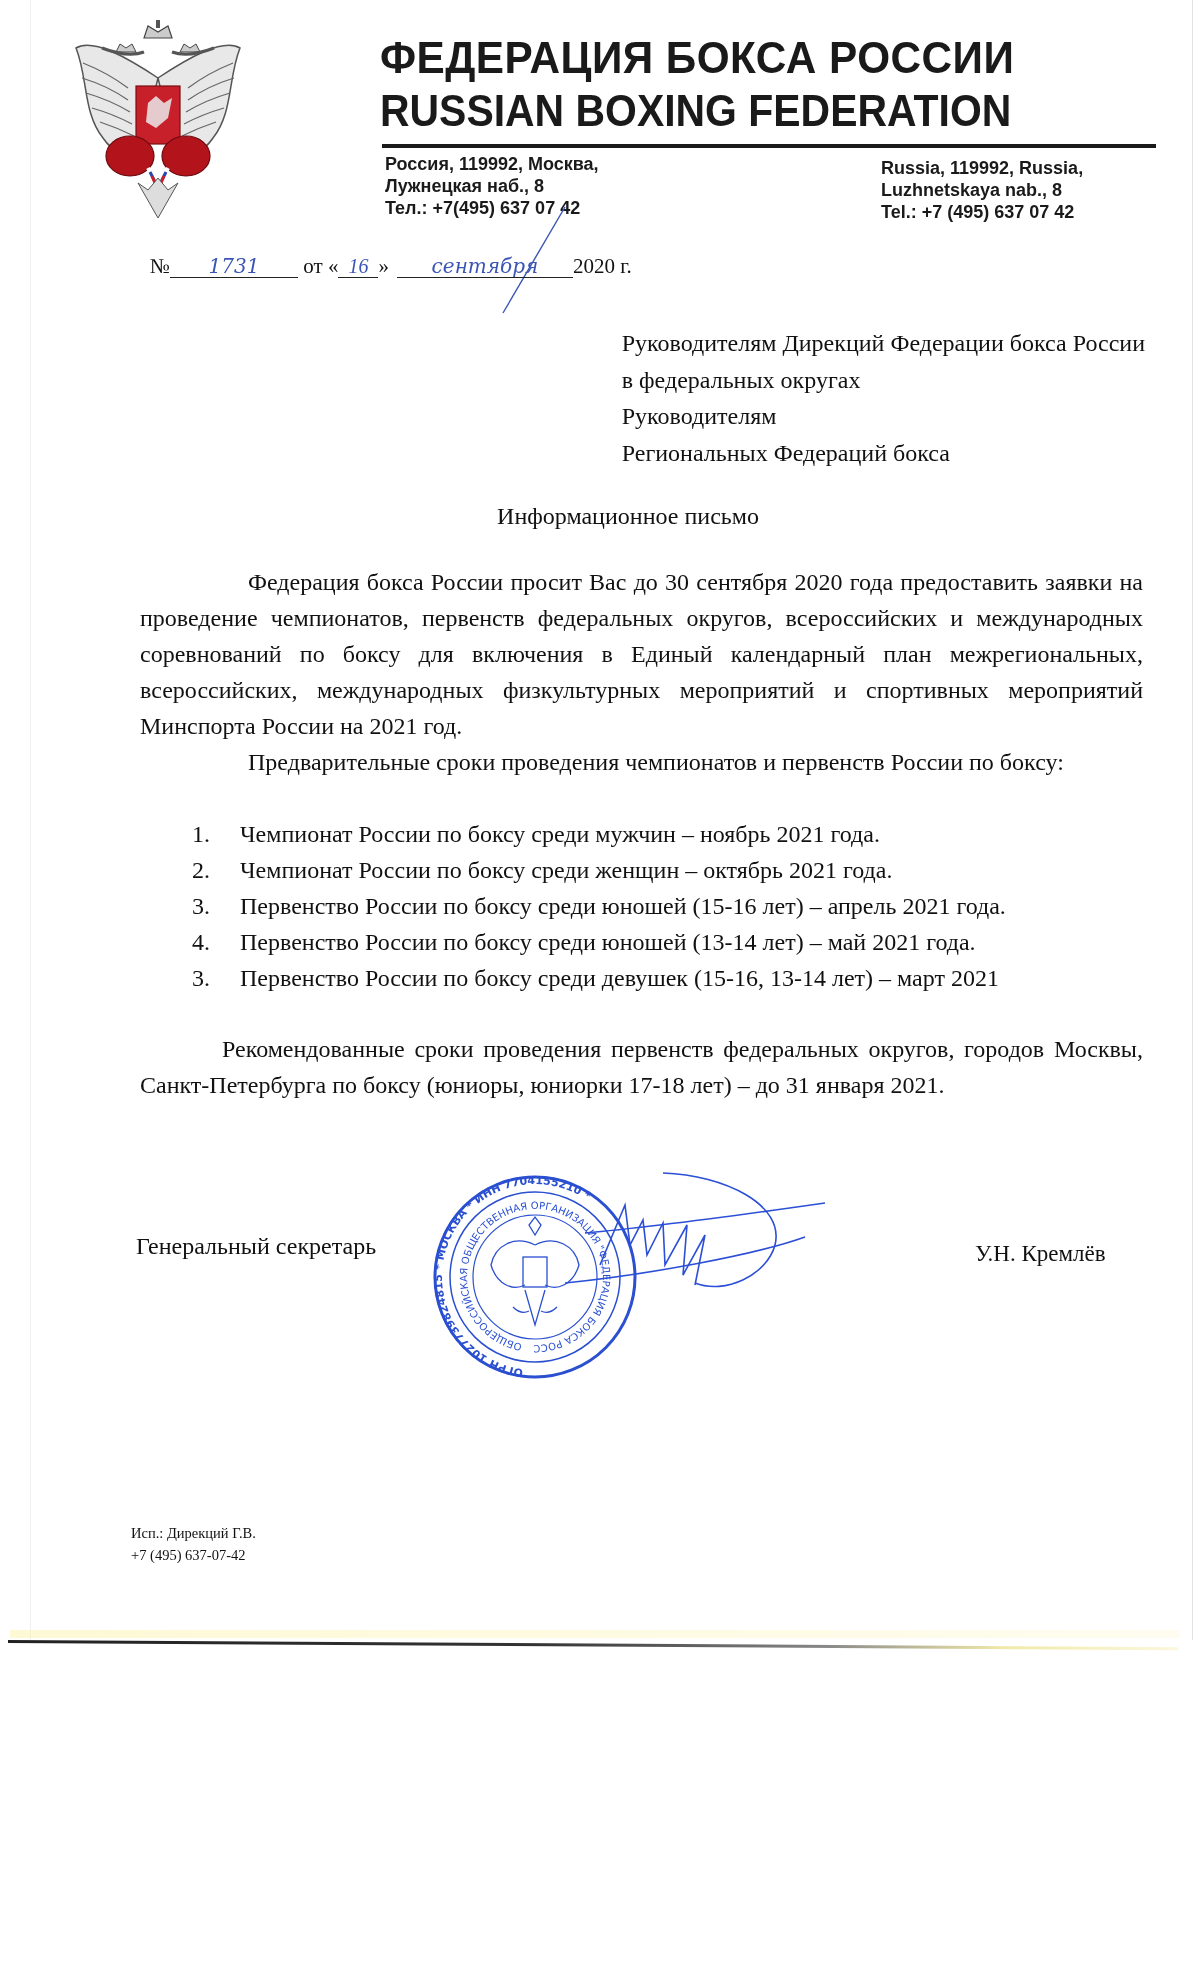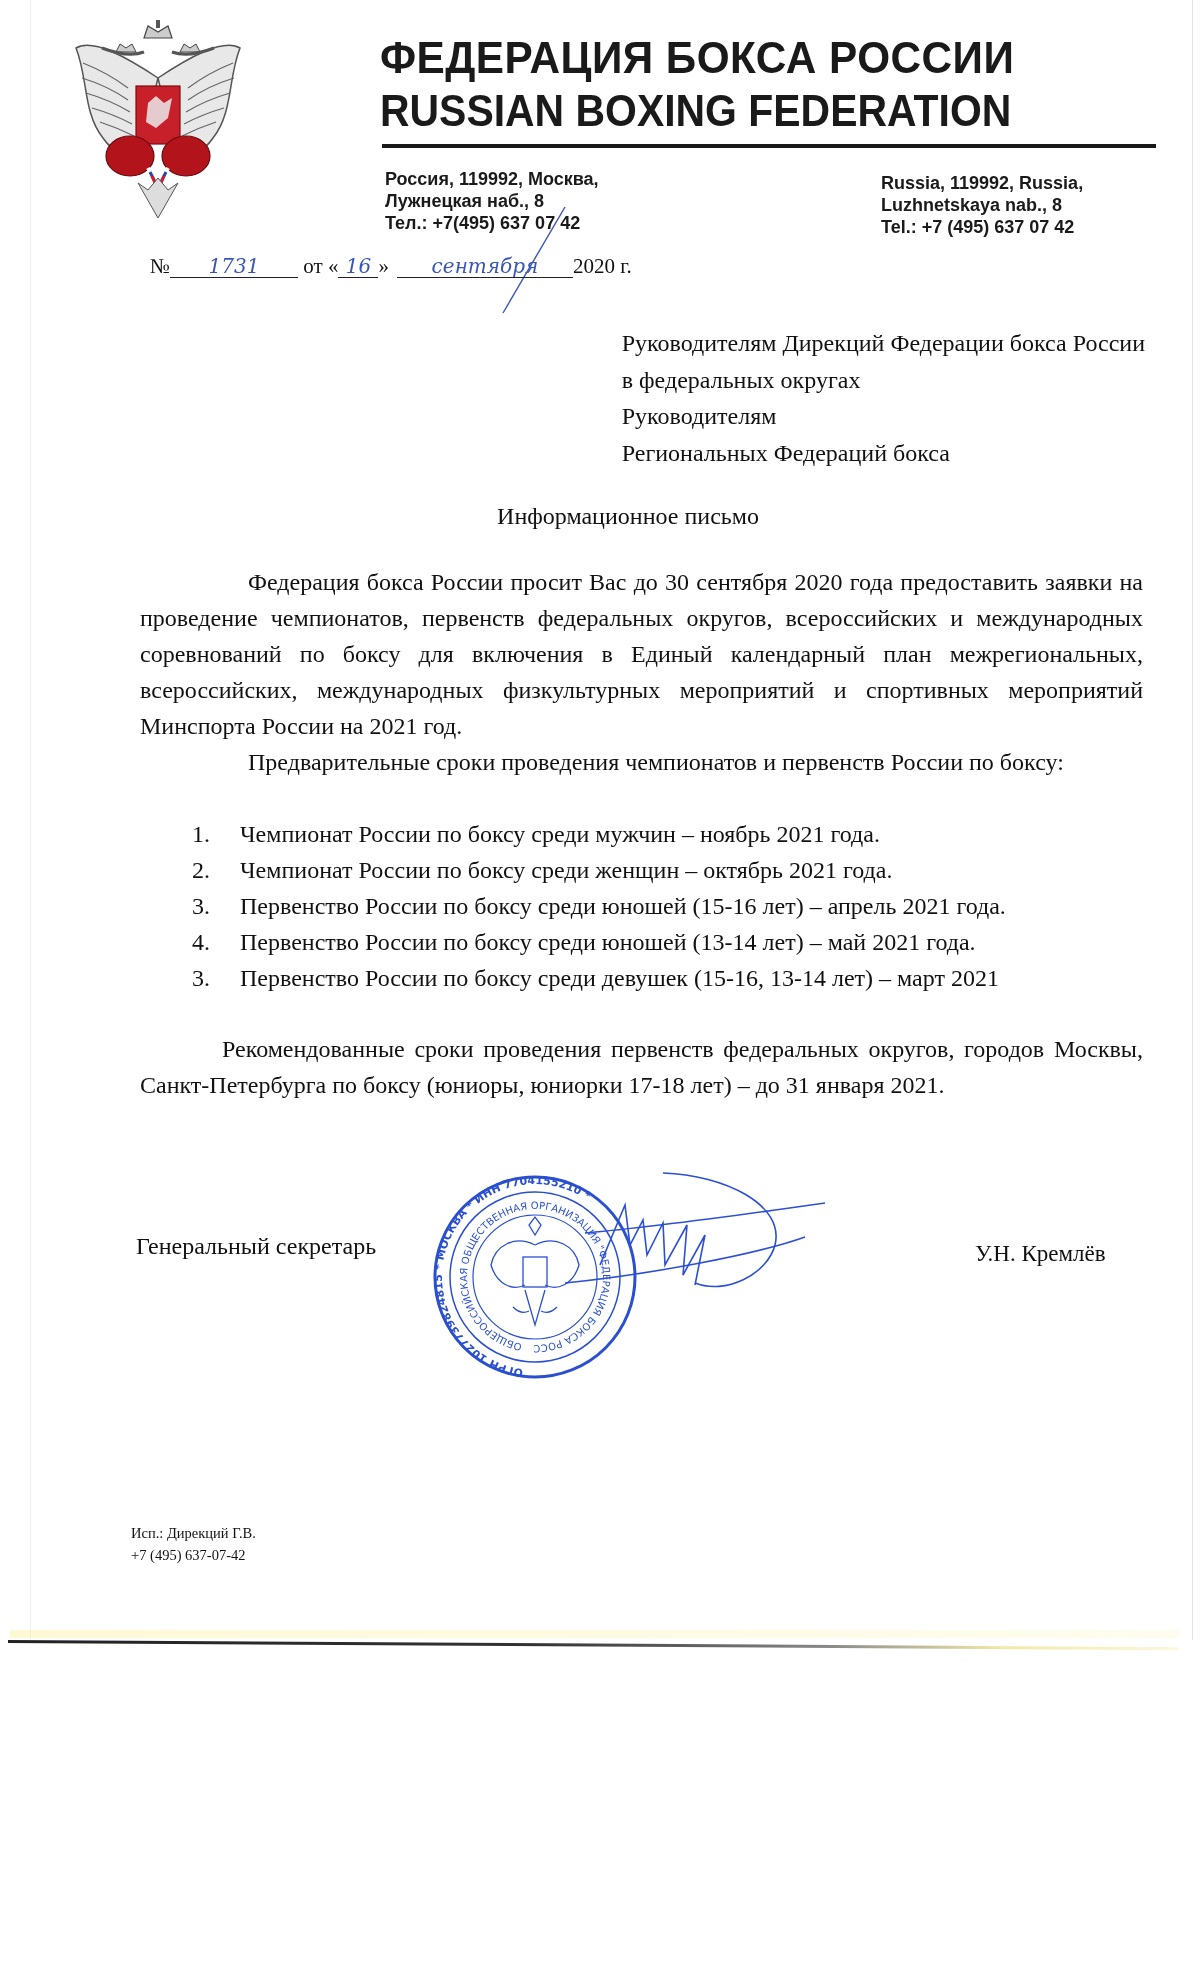--- a/index.html
+++ b/index.html
@@ -7,28 +7,28 @@
   .page { position: absolute; left: 0; top: 0; width: 1192px; height: 1640px; background: #fff; border-right: 1px solid #e2e2e2; }
   .page-left-edge { position: absolute; left: 30px; top: 0; width: 1px; height: 1640px; background: #f0f0f0; }
   .page-bottom-edge { position: absolute; left: 8px; top: 1640px; width: 1170px; height: 3px; background: linear-gradient(90deg, #222 0%, #333 45%, #888 70%, #f1e9a8 85%, #fbf7dd 100%); transform: rotate(0.35deg); transform-origin: left center; }
   .yellow-smear { position: absolute; left: 10px; top: 1630px; width: 1170px; height: 8px; background: linear-gradient(90deg, rgba(250,240,150,0.4), rgba(250,240,150,0.15)); }
 
   .logo { position: absolute; left: 68px; top: 18px; width: 180px; height: 200px; }
 
   .hdr-ru { position: absolute; left: 380px; top: 32px; font-family: "Liberation Sans", sans-serif; font-weight: bold; font-size: 45px; letter-spacing: 0.5px; color: #1a1a1a; transform: scaleX(0.94); transform-origin: left; white-space: nowrap; }
   .hdr-en { position: absolute; left: 380px; top: 86px; font-family: "Liberation Sans", sans-serif; font-weight: bold; font-size: 44px; color: #1a1a1a; transform: scaleX(0.93); transform-origin: left; white-space: nowrap; }
   .hdr-rule { position: absolute; left: 382px; top: 144px; width: 774px; height: 4px; background: #1a1a1a; }
-  .addr { position: absolute; font-family: "Liberation Sans", sans-serif; font-weight: bold; font-size: 18px; line-height: 22px; color: #1a1a1a; white-space: nowrap; margin-top: 15px; }
+  .addr { position: absolute; font-family: "Liberation Sans", sans-serif; font-weight: bold; font-size: 18px; line-height: 22px; color: #1a1a1a; white-space: nowrap; }
   .addr-left { left: 385px; top: 153px; }
   .addr-right { left: 881px; top: 157px; }
 
   .regline { position: absolute; left: 150px; top: 254px; font-size: 21px; white-space: nowrap; }
   .regline .fill { display: inline-block; border-bottom: 1px solid #222; text-align: center; font-family: "DejaVu Serif", serif; font-style: italic; color: #3a55b5; font-size: 20px; line-height: 22px; }
   .regline .num { width: 128px; }
-  .regline .day { width: 40px; }
+  .regline .day { width: 40px; font-family: Liberation Serif, serif; }
   .regline .month { width: 176px; margin-left: 8px; }
 
   .addressee { position: absolute; right: 55px; top: 325px; text-align: left; font-size: 24px; line-height: 36.5px; }
   .doc-title { position: absolute; left: 0; width: 1200px; top: 503px; text-align: center; font-size: 24px; margin-left: 28px; }
 
   .body-text { position: absolute; left: 140px; width: 1003px; font-size: 24px; line-height: 36px; text-align: justify; }
   .p1 { top: 564px; }
   .p2 { top: 744px; }
   .p3 { top: 1031px; }
   .indent { text-indent: 108px; }

